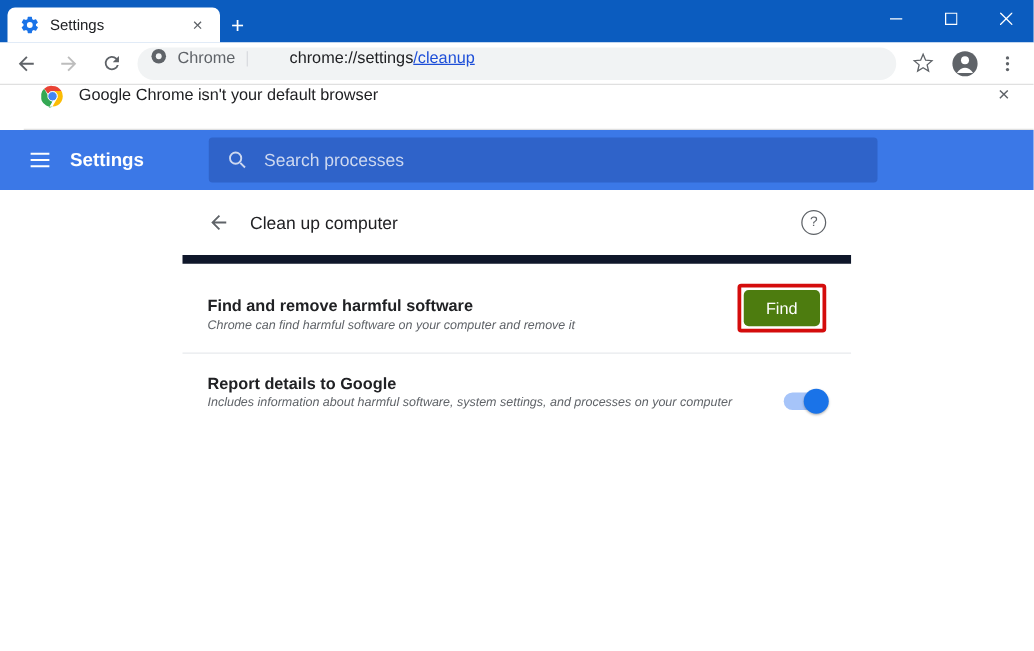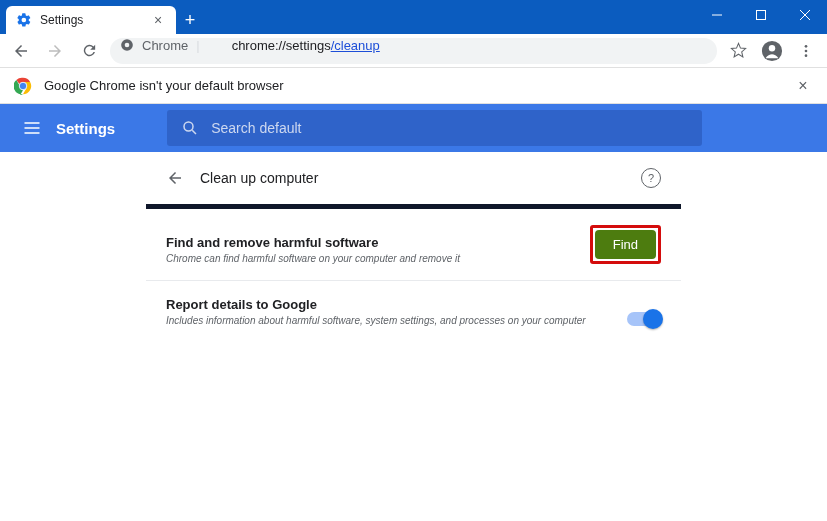--- a/index.html
+++ b/index.html
@@ -22,38 +22,38 @@
   .tool-icon { width: 26px; height: 26px; display: flex; align-items: center; justify-content: center; color: #5f6368; border-radius: 50%; cursor: pointer; }
   .tool-icon.disabled { color: #bdbdbd; }
   .omnibox { flex: 1; display: flex; align-items: flex-start; background: #f1f3f4; border-radius: 14px; height: 26px; padding: 0 10px; gap: 8px; color: #5f6368; }
   .omnibox-url { font-size: 13px; }
   .omnibox-url .strong { color: #202124; margin-left: 24px; }
   .omnibox-url .dim { color: #1d4ed8; text-decoration: underline; }
   .omni-sep { color: #dadce0; }
   .right-tools { display: flex; align-items: center; gap: 8px; }
 
   
-  .infobar { display: flex; align-items: center; height: 36px; padding: 0 14px; gap: 12px; background: #fff; border-bottom: 1px solid #e0e0e0; }
+  .infobar { display: flex; height: 36px; padding: 0 14px; gap: 12px; background: #fff; border-bottom: 1px solid #e0e0e0; margin-left: 19px; }
   .chrome-logo { width: 18px; height: 18px; }
   .info-text { font-size: 13px; color: #202124; flex: 0 0 auto; }
   .set-default-btn { background: #1a73e8; color: #fff; border: none; padding: 6px 12px; border-radius: 4px; font-size: 12px; cursor: pointer; }
   .info-close { margin-left: auto; color: #5f6368; cursor: pointer; width: 20px; text-align: center; font-size: 16px; }
 
   
   .blue-band { background: #3b78e7; height: 48px; display: flex; align-items: center; padding: 0 16px; }
   .menu-icon { width: 32px; display: flex; align-items: center; justify-content: center; cursor: pointer; }
   .page-header-title { color: #fff; font-weight: 600; font-size: 15px; margin-left: 8px; }
   .search-bar { margin-left: 52px; background: #2f63c9; height: 36px; width: 535px; border-radius: 3px; display: flex; align-items: center; padding: 0 14px; gap: 12px; }
   .search-icon { color: #cdd8f0; }
   .search-text { color: #cdd8f0; font-size: 14px; }
   .side-col { background: #fff; }
   .overall-below { background: #fff; height: calc(521px - 34px - 34px - 36px - 48px); display: grid; grid-template-columns: 146px 535px 1fr; overflow: hidden; }
 
   .content-card { background: #fff; padding: 0; }
-  .section-header { display: flex; align-items: center; padding: 16px 20px; border-bottom: 5px solid #0f172a; }
+  .section-header { display: flex; align-items: center; padding: 16px 20px; border-bottom: 7px solid #0f172a; }
   .back-arrow { width: 20px; color: #5f6368; cursor: pointer; }
   .section-title { font-size: 14px; color: #202124; margin-left: 14px; font-weight: 500; }
   .help-icon { margin-left: auto; width: 20px; height: 20px; border: 1.5px solid #5f6368; border-radius: 50%; display: flex; align-items: center; justify-content: center; font-size: 11px; color: #5f6368; cursor: pointer; }
 
   .row { padding: 16px 20px; border-bottom: 1px solid #e8eaed; display: flex; align-items: flex-end; }
   .row:last-child { border-bottom: none; }
   .row-text { flex: 1; }
   .row-title { font-size: 13px; font-weight: 600; color: #202124; margin-bottom: 3px; }
   .row-desc { font-size: 10px; color: #5f6368; font-style: italic; }
   .find-btn { background: #4d7c0f; color: #fff; border: none; padding: 7px 18px; border-radius: 4px; font-size: 13px; cursor: pointer; }
@@ -174,21 +174,21 @@
       </svg>
   </div>
   <div class="page-header-title">Settings</div>
   <div class="search-bar">
     <span class="search-icon">
       <svg width="18" height="18" viewBox="0 0 24 24">
           <circle cx="10" cy="10" r="6" fill="none" stroke="#cdd8f0" stroke-width="2"></circle>
           <line x1="15" y1="15" x2="20" y2="20" stroke="#cdd8f0" stroke-width="2"></line>
         </svg>
     </span>
-    <span class="search-text">Search default</span>
+    <span class="search-text">Search processes</span>
   </div>
 </div>
 
 <div class="overall-below">
   <div class="side-col"></div>
   <div class="content-card">
     <div class="section-header">
       <span class="back-arrow">
         <svg width="18" height="18" viewBox="0 0 24 24">
             <path d="M20 11H7.83l5.59-5.59L12 4l-8 8 8 8 1.41-1.41L7.83 13H20z" fill="#5f6368"></path>

